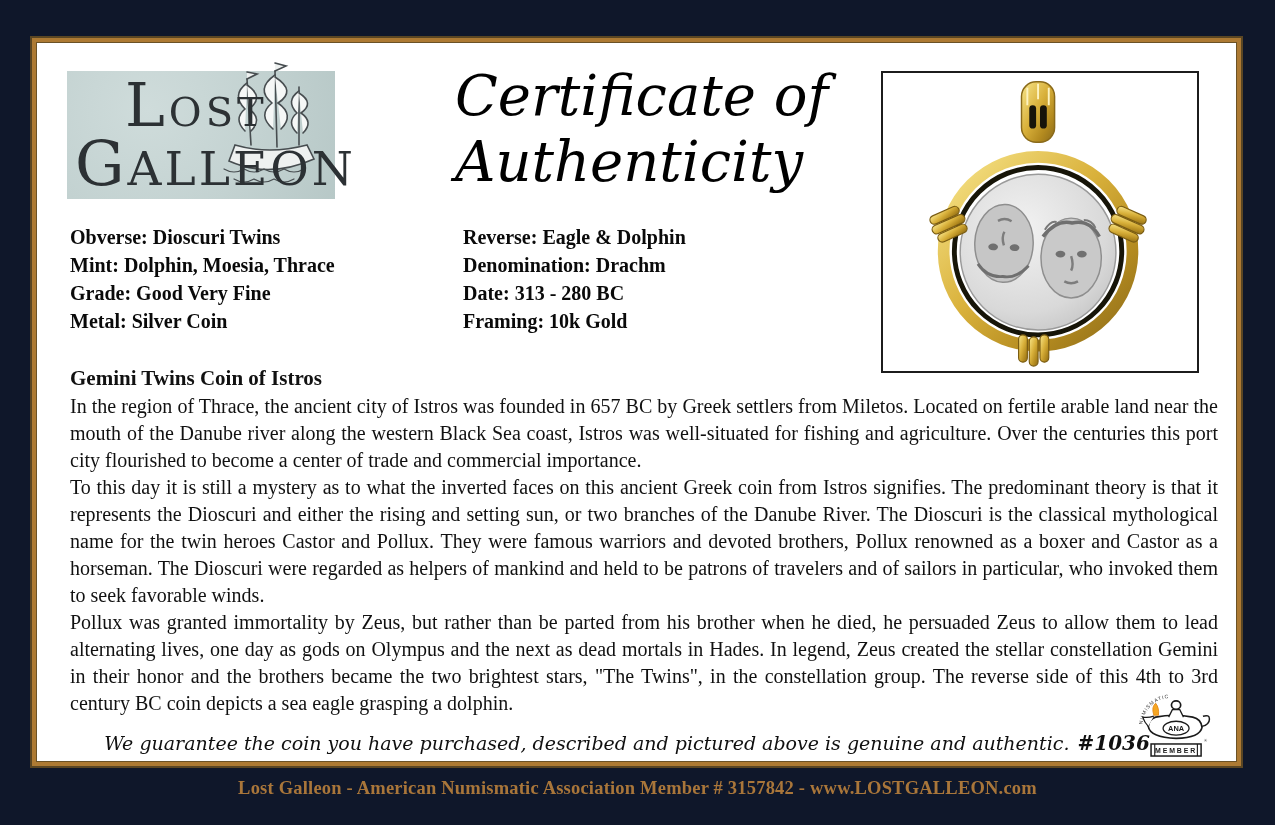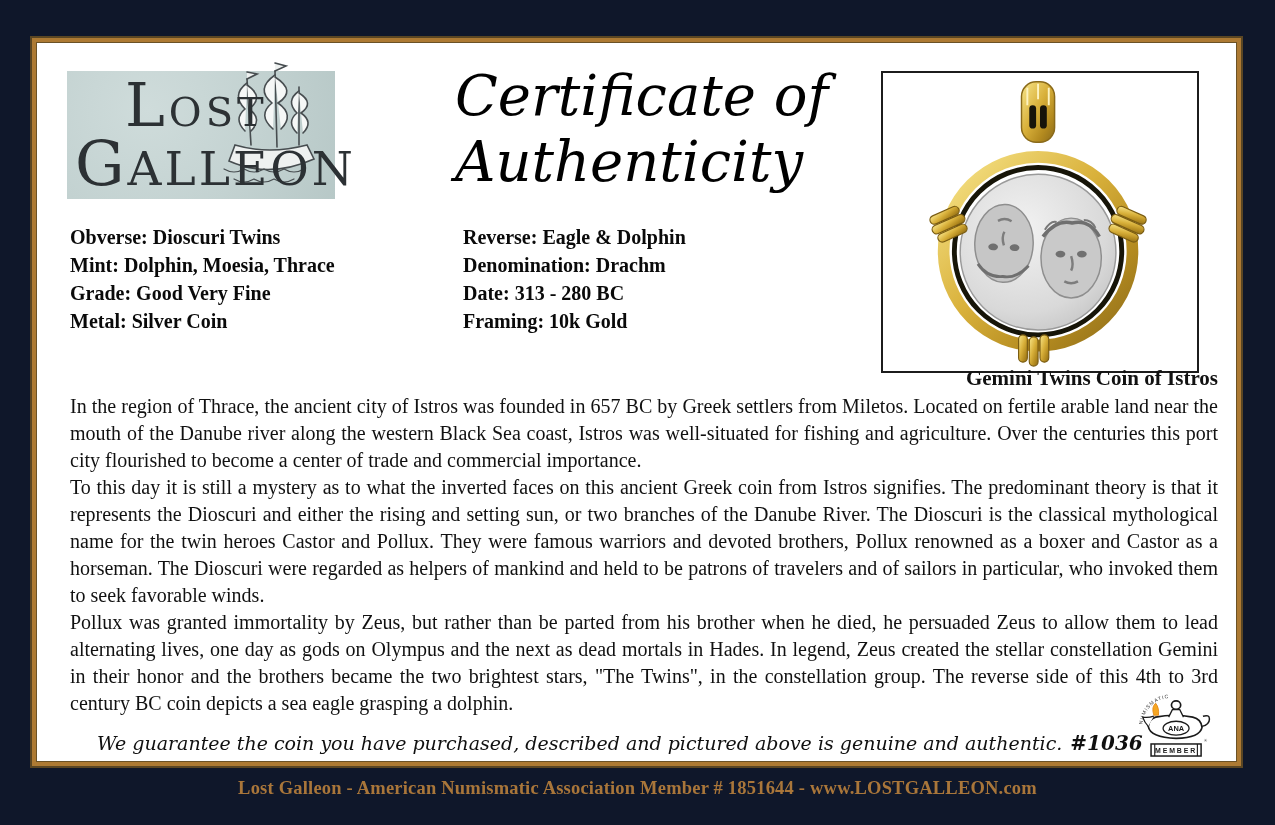--- a/index.html
+++ b/index.html
@@ -52,27 +52,27 @@
     display:flex; align-items:center; justify-content:center;
   }
 
   
   .details-left  { position:absolute; left:33px;  top:180px; }
   .details-right { position:absolute; left:426px; top:180px; }
   .detail-line { font-weight:bold; font-size:20px; line-height:28px; color:#0a0a0a; }
 
   
   .body-block { position:absolute; left:33px; top:322px; width:1148px; color:#111; }
-  .body-heading { font-weight:bold; font-size:21px; line-height:27px; margin-bottom:1px;text-align:right; }
+  .body-heading { font-weight:bold; font-size:21px; line-height:27px; margin-bottom:1px; }
   .body-block p { font-size:20px; line-height:27px; text-align:justify; }
 
   
   .guarantee {
     position:absolute; left:60px; top:688px; width:1060px;
-    font-family:"DejaVu Serif",serif;
+    text-align:center; font-family:"DejaVu Serif",serif;
     font-style:italic; font-size:19px; color:#101010;
   }
   .guarantee .coin-number { font-weight:bold; font-size:20px; padding-left:8px; }
 
   
   .ana { position:absolute; left:1098px; top:650px; width:84px; height:76px; }
 
   
   .footer {
     position:absolute; left:0; top:778px; width:1275px;
@@ -233,14 +233,14 @@
             <line x1="67" y1="55" x2="67" y2="68" stroke="#1a1a1a" stroke-width="1.2"></line>
             <text x="44" y="64.5" text-anchor="middle" font-size="7.5" font-weight="bold" letter-spacing="2" font-family="Liberation Sans,sans-serif" fill="#1a1a1a">MEMBER</text>
             <text x="74" y="53" font-size="5" fill="#1a1a1a">®</text>
           </g>
         </svg>
 
       </div>
     </div>
   </div>
 
-  <div class="footer">Lost Galleon - American Numismatic Association Member # 1851644 - www.LOSTGALLEON.com</div>
+  <div class="footer">Lost Galleon - American Numismatic Association Member # 3157842 - www.LOSTGALLEON.com</div>
 </div>
 
 </body></html>

